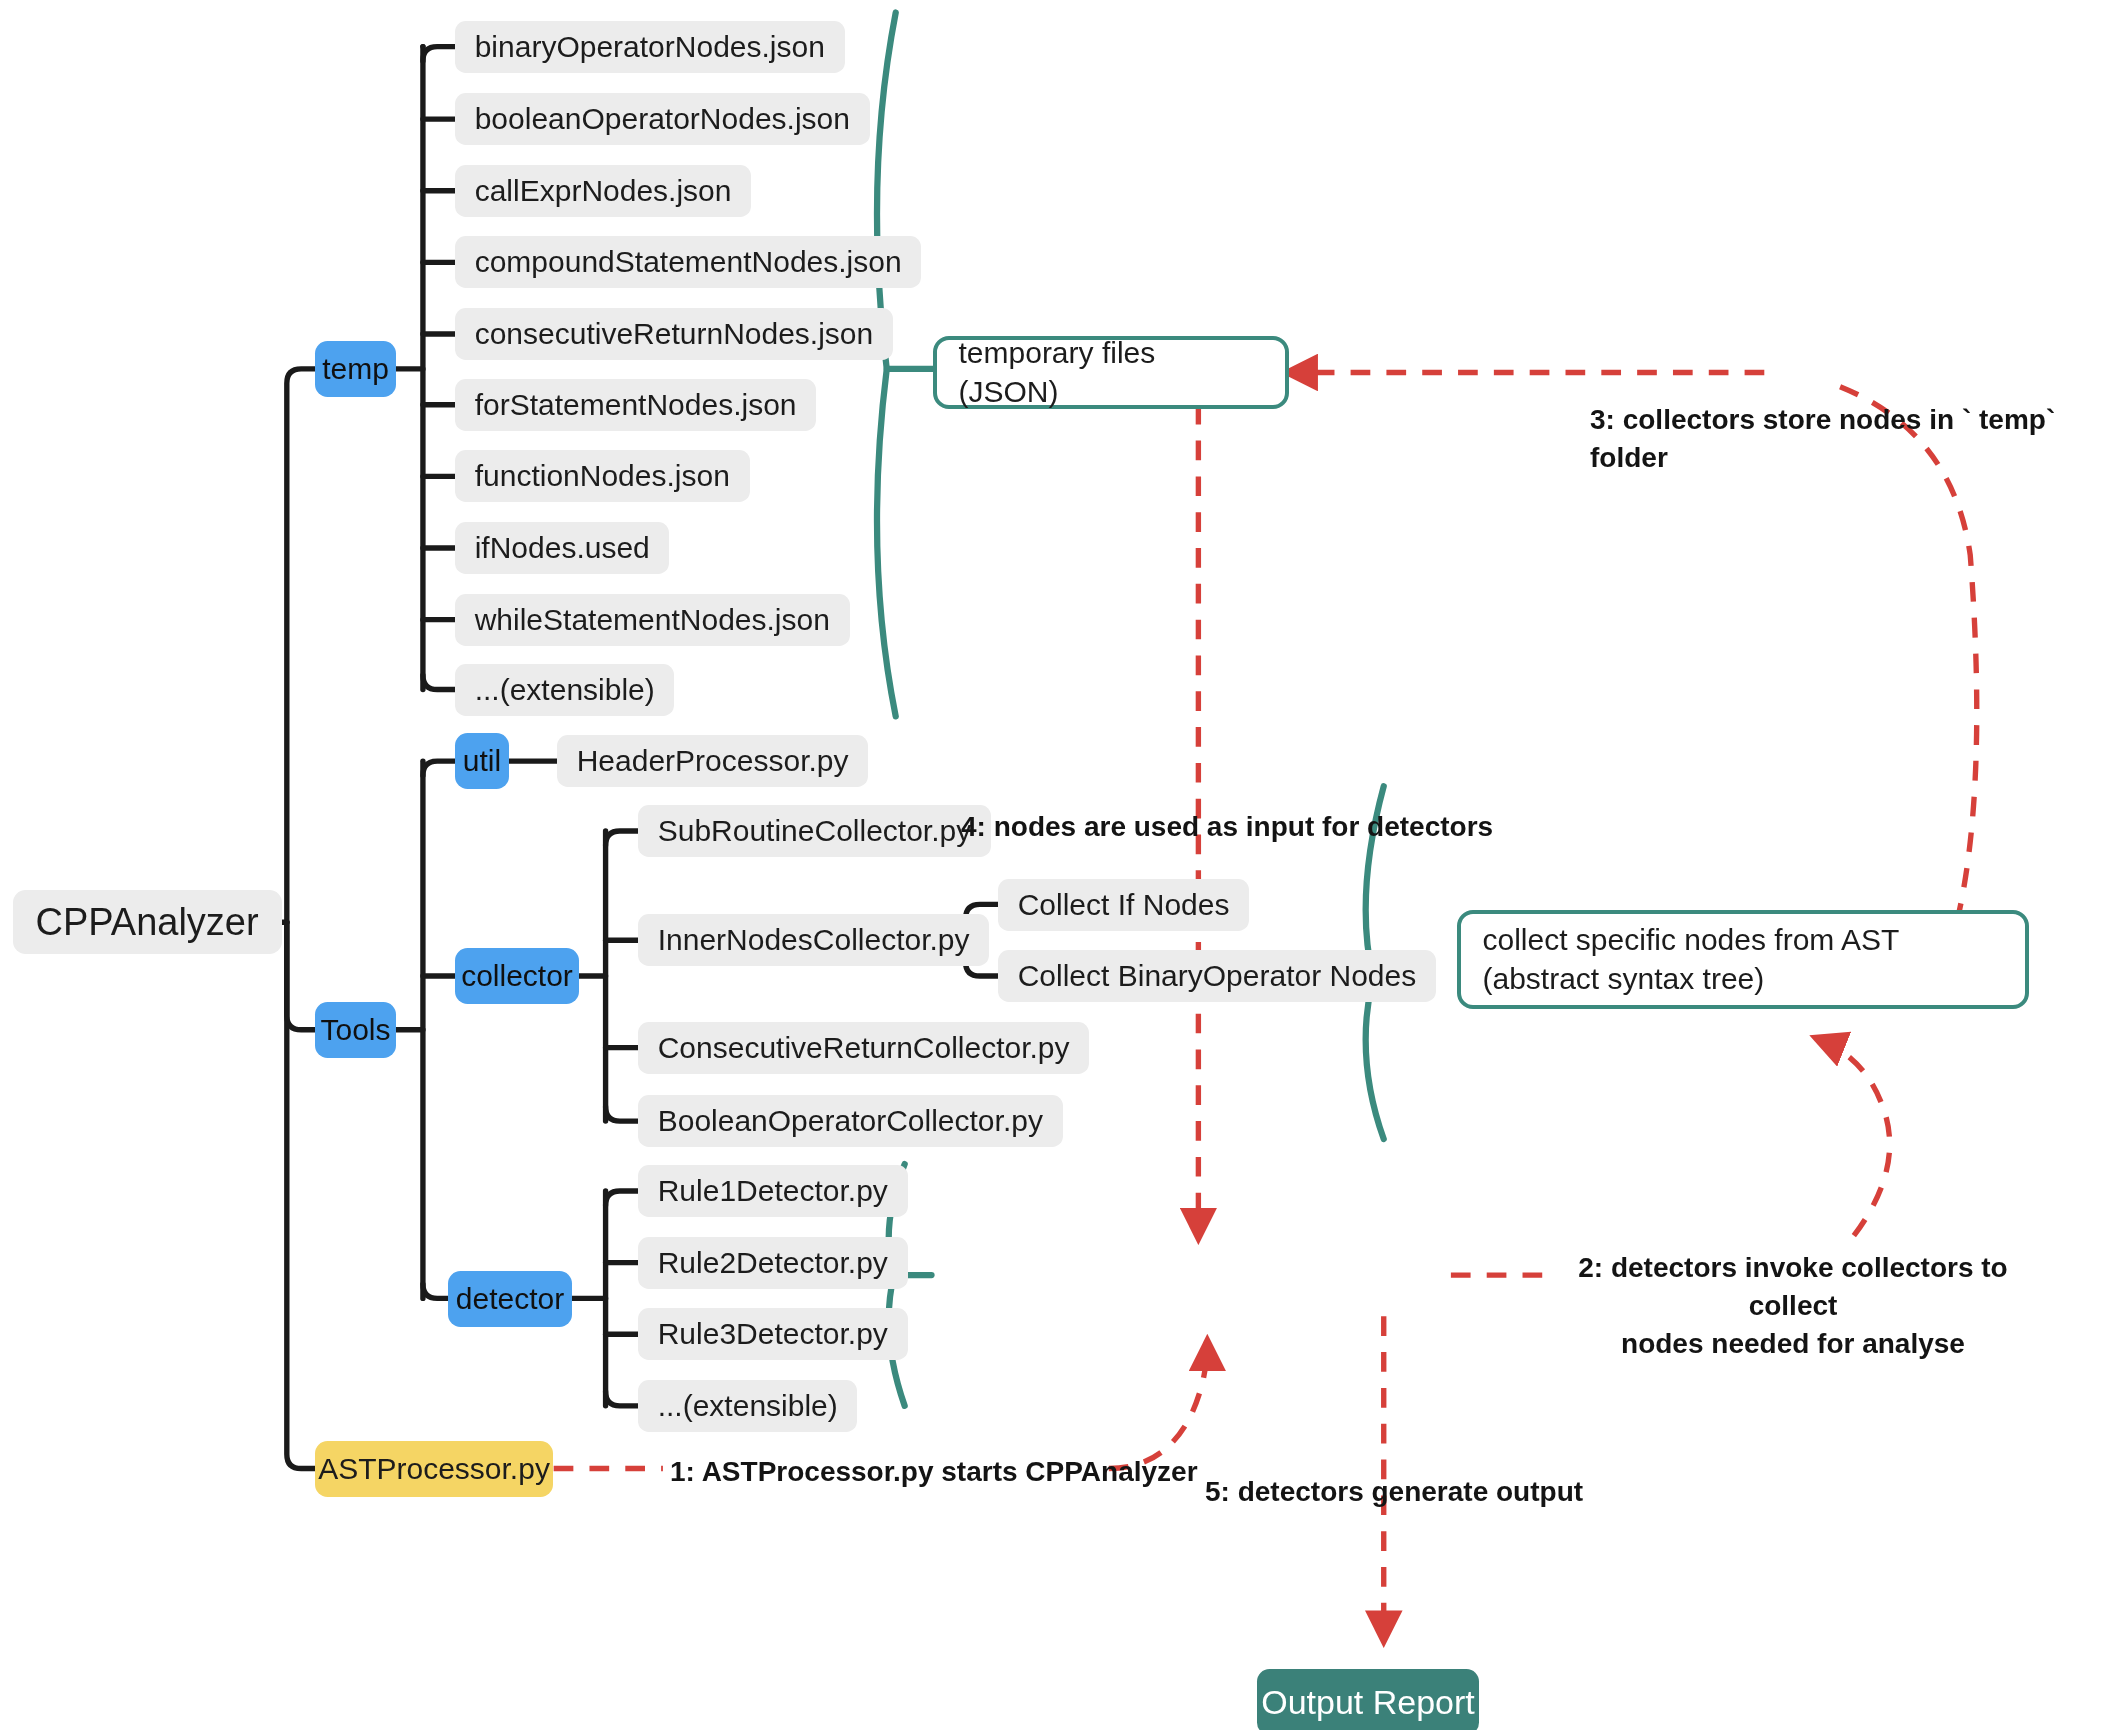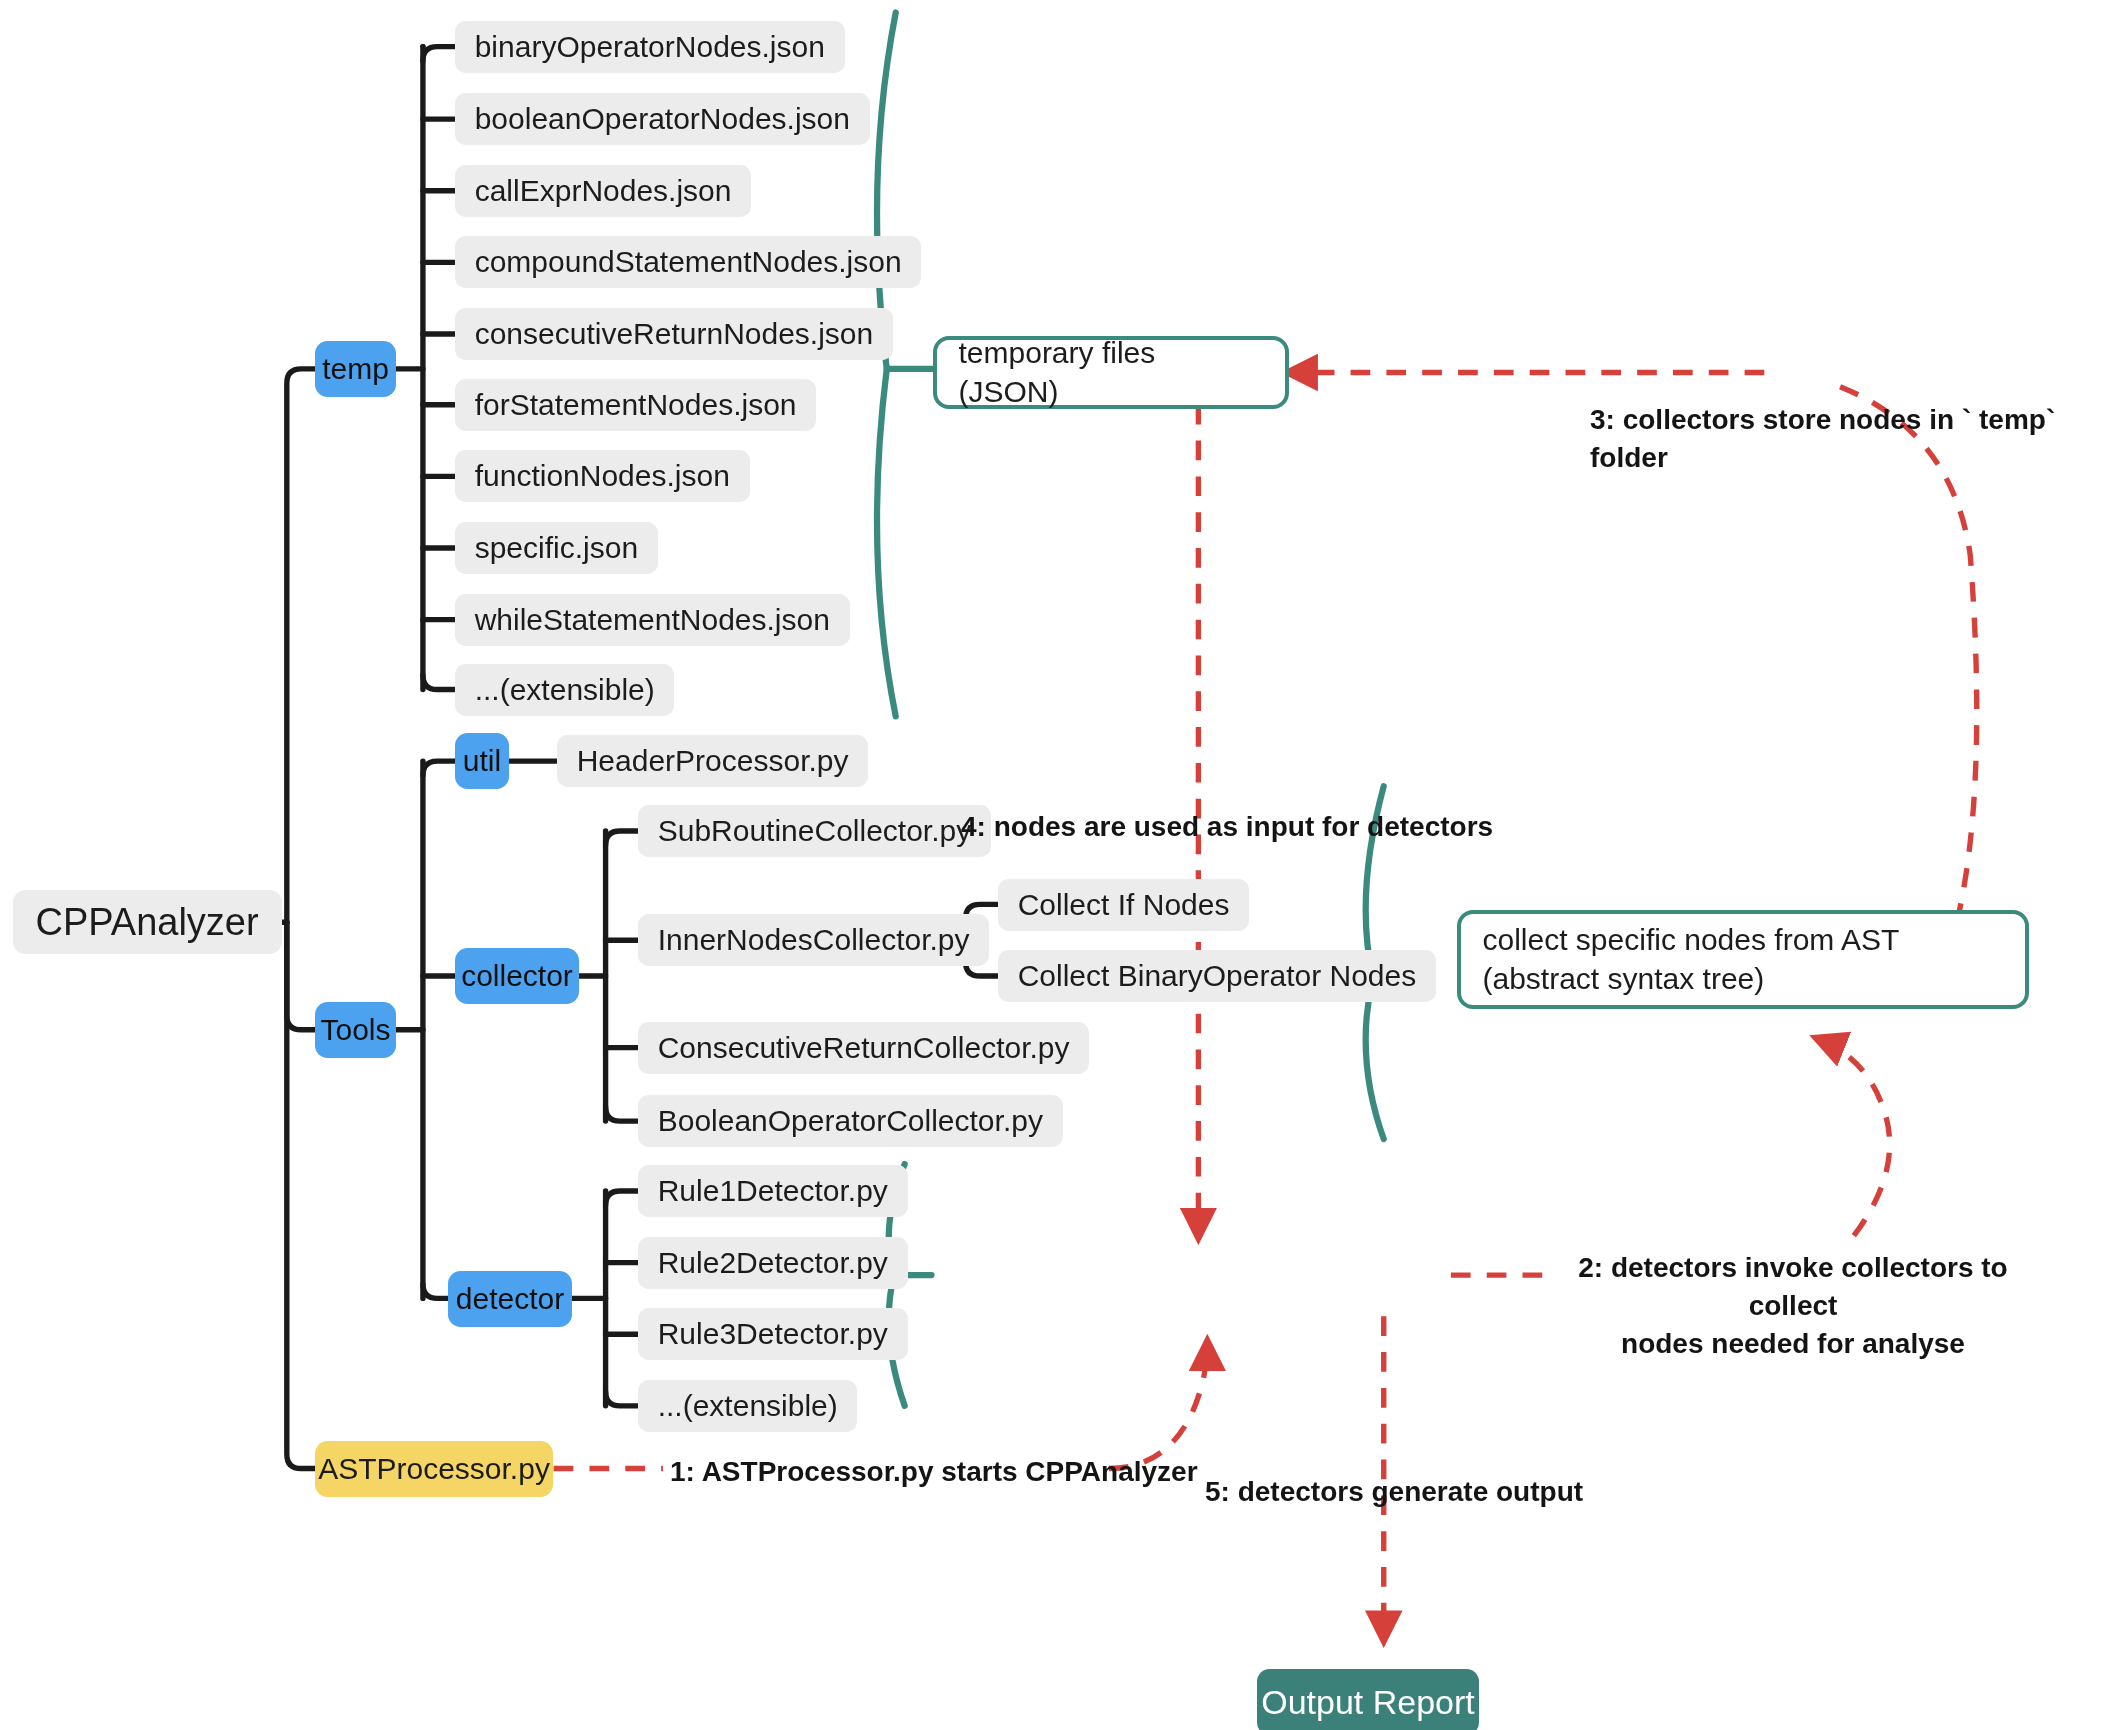--- a/index.html
+++ b/index.html
@@ -221,21 +221,21 @@
   <div class="node leaf" style="left:455px; top:308px;">
     <span>consecutiveReturnNodes.json</span>
   </div>
   <div class="node leaf" style="left:455px; top:379px;">
     <span>forStatementNodes.json</span>
   </div>
   <div class="node leaf" style="left:455px; top:450px;">
     <span>functionNodes.json</span>
   </div>
   <div class="node leaf" style="left:455px; top:522px;">
-    <span>specific.json</span>
+    <span>ifNodes.used</span>
   </div>
   <div class="node leaf" style="left:455px; top:594px;">
     <span>whileStatementNodes.json</span>
   </div>
   <div class="node leaf" style="left:455px; top:664px;">
     <span>...(extensible)</span>
   </div>
 
   <div class="node cat" style="left:315px; top:1002px; width:81px;">
     <span>Tools</span>

